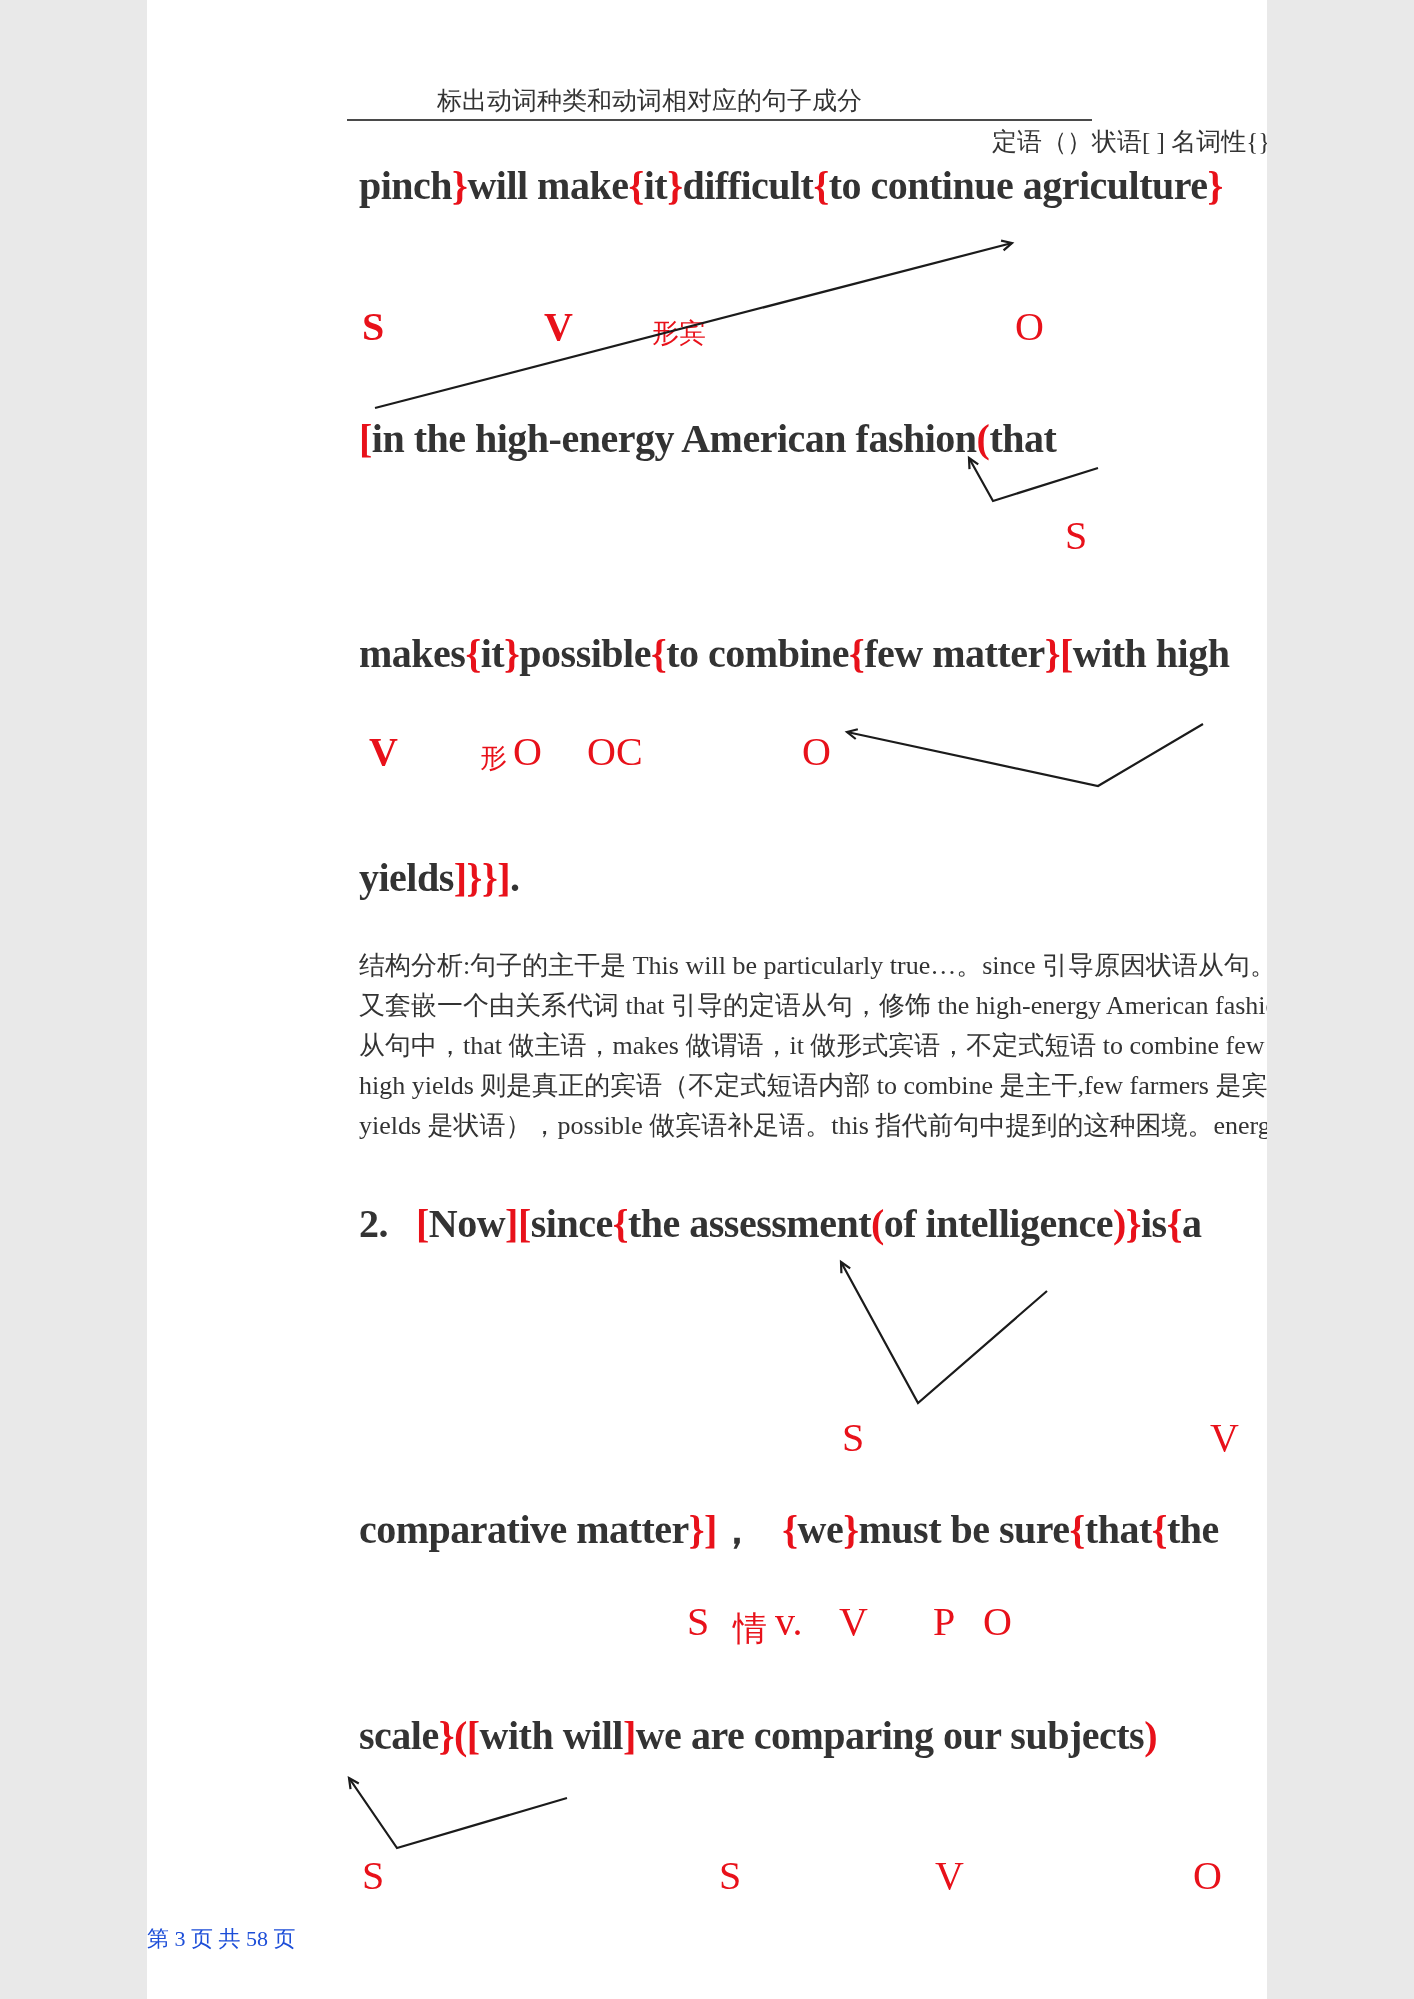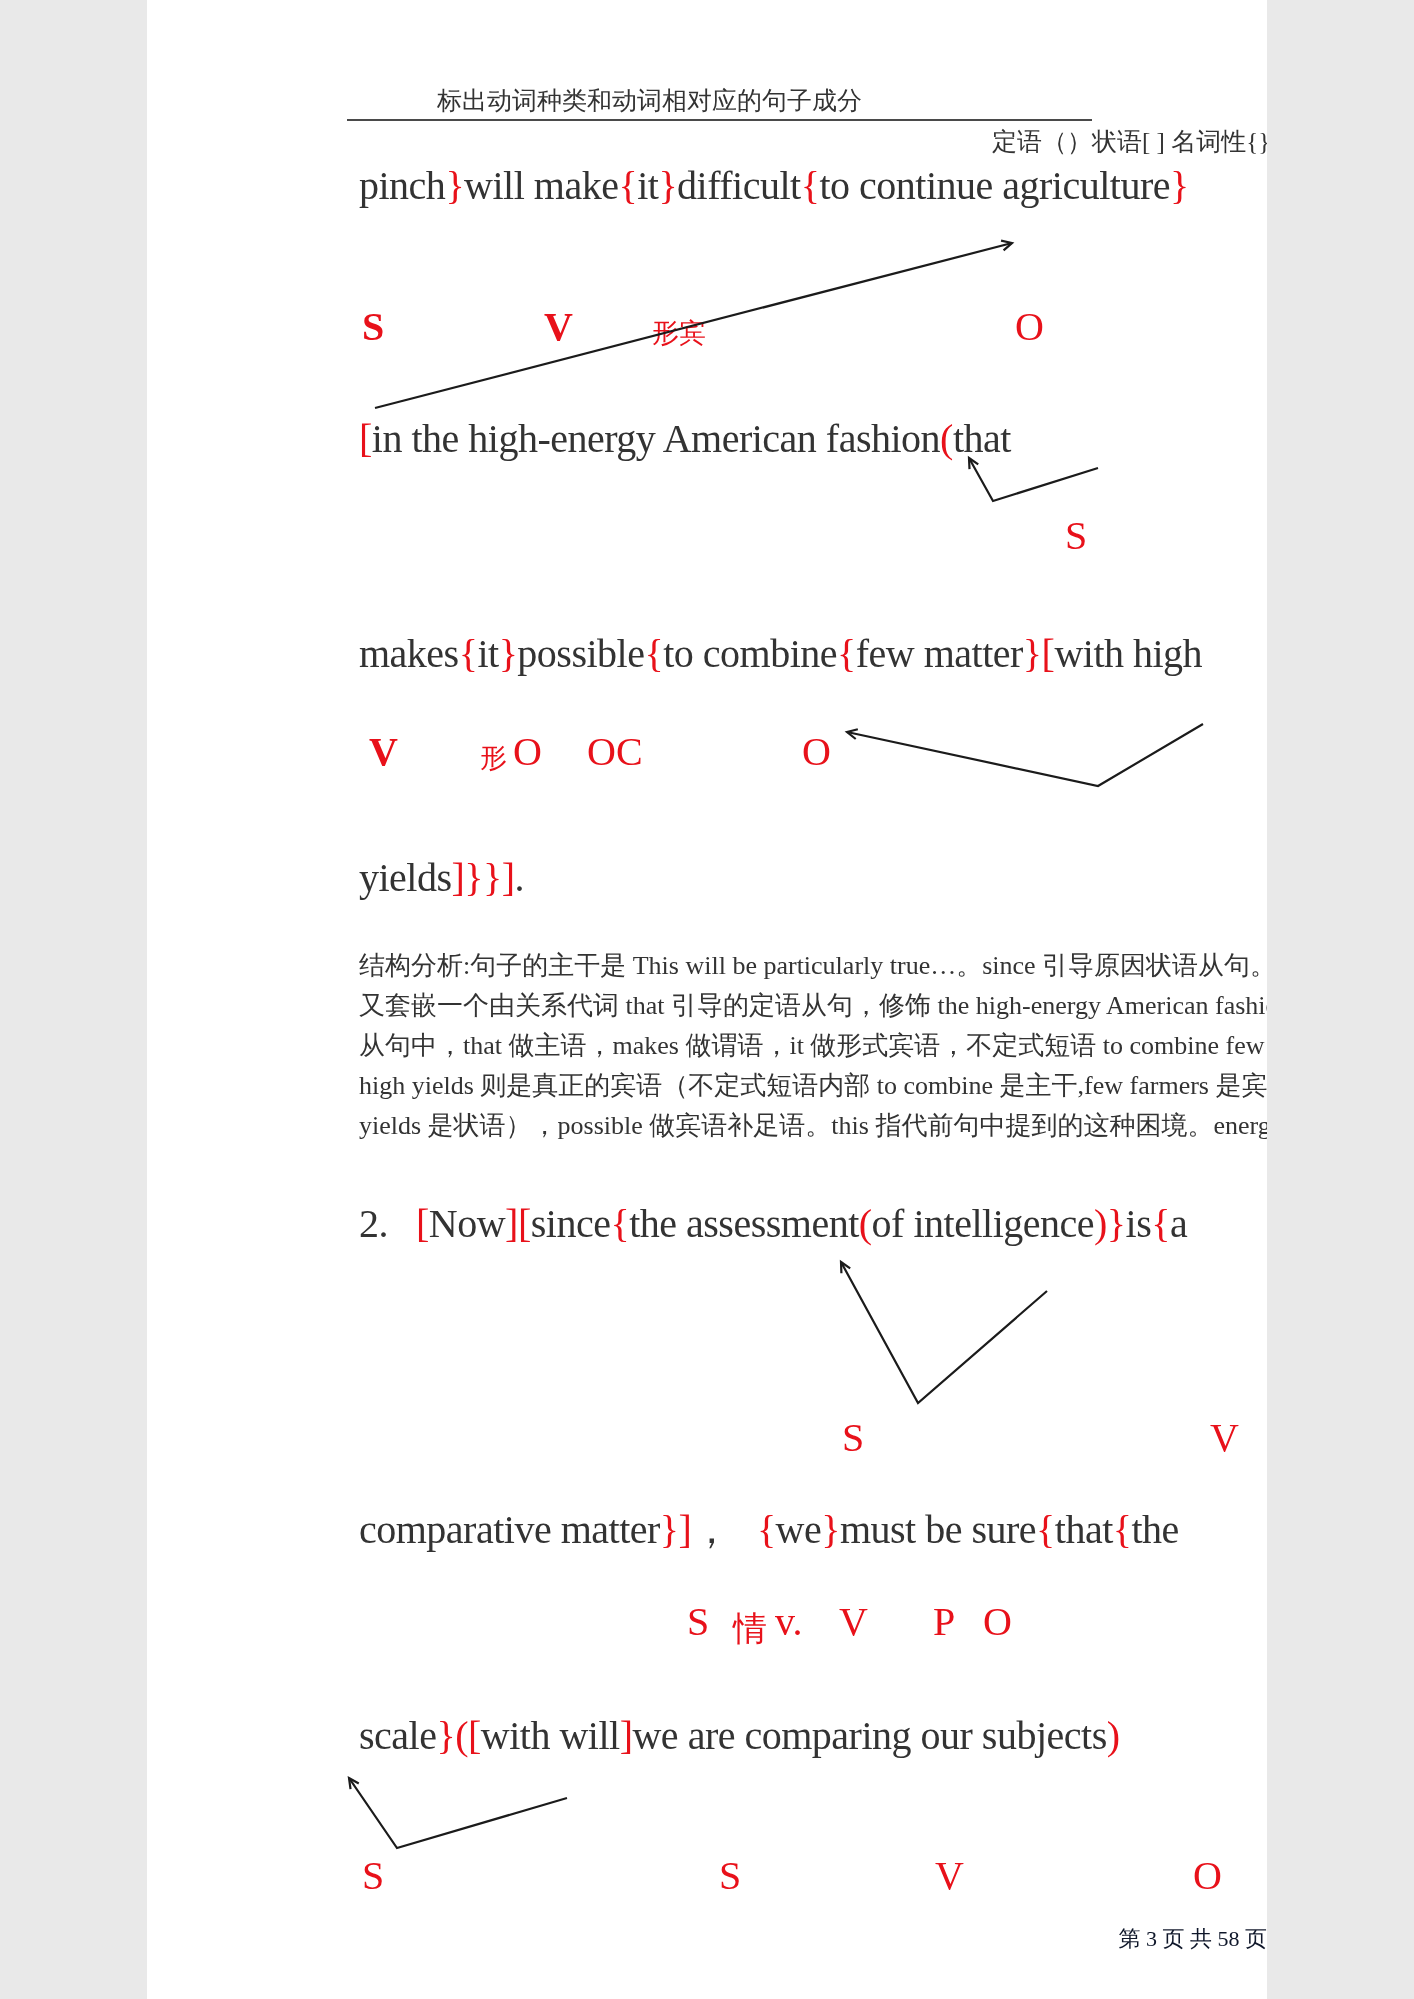--- a/index.html
+++ b/index.html
@@ -20,21 +20,21 @@
   }
   .hdr-left{left:290px;}
   .hdr-right{left:845px;margin-top:41px;}
   .hdr-rule{
     position:absolute;left:200px;top:119px;
     width:745px;height:2px;background:#4a4a4a;
   }
   
   .bigline{
     position:absolute;left:212px;
-    font-size:40px;font-weight:normal;color:#333;
+    font-size:40px;font-weight:bold;color:#333;
     letter-spacing:-0.5px;white-space:nowrap;
     z-index:2;
   }
   .bigline .red{color:#e8111a;}
   
   .ann{
     position:absolute;
     font-size:40px;color:#e8111a;
     white-space:nowrap;z-index:2;
   }
@@ -46,21 +46,21 @@
     position:absolute;left:212px;top:946px;
     width:1000px;z-index:2;
   }
   .para-line{
     font-size:26px;color:#333;line-height:40px;
     white-space:nowrap;
   }
   
   .footer{
     position:absolute;left:0;top:1924px;width:100%;
-    text-align:right;font-size:22px;color:#0f172a;
+    text-align:left;font-size:22px;color:#1d4ed8;
   }
   
   .arrows{
     position:absolute;left:0;top:0;z-index:3;
     pointer-events:none;
   }
   .arrows path{stroke:#1b1b1b;stroke-width:2.2;fill:none;}
 </style>
 </head>
 <body>

